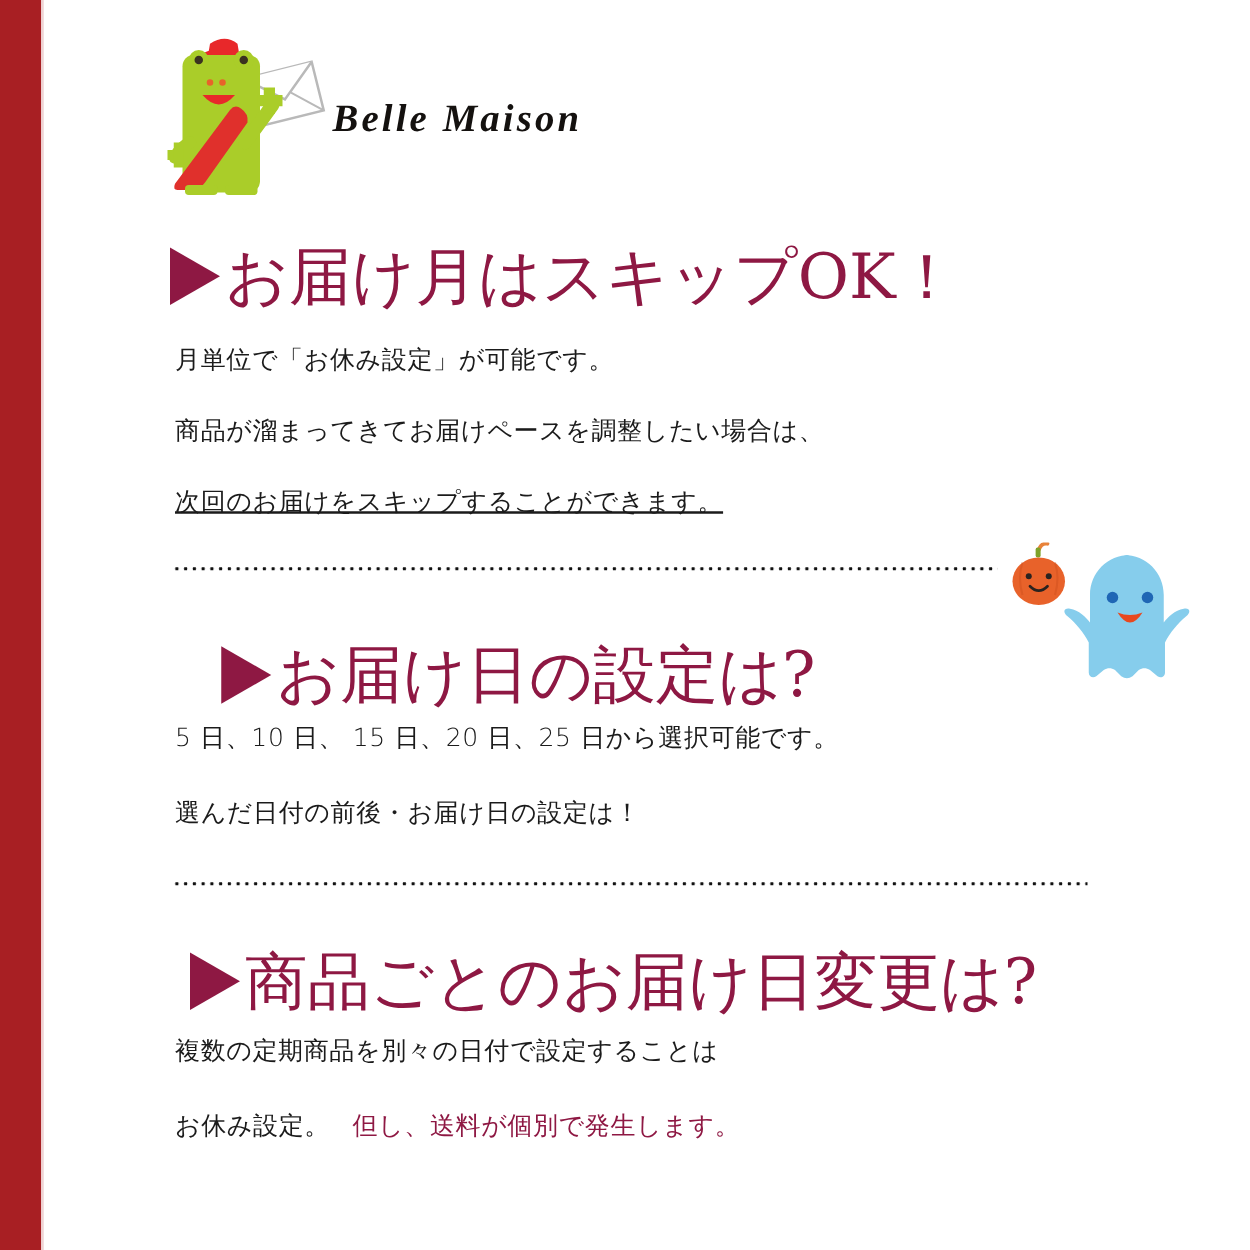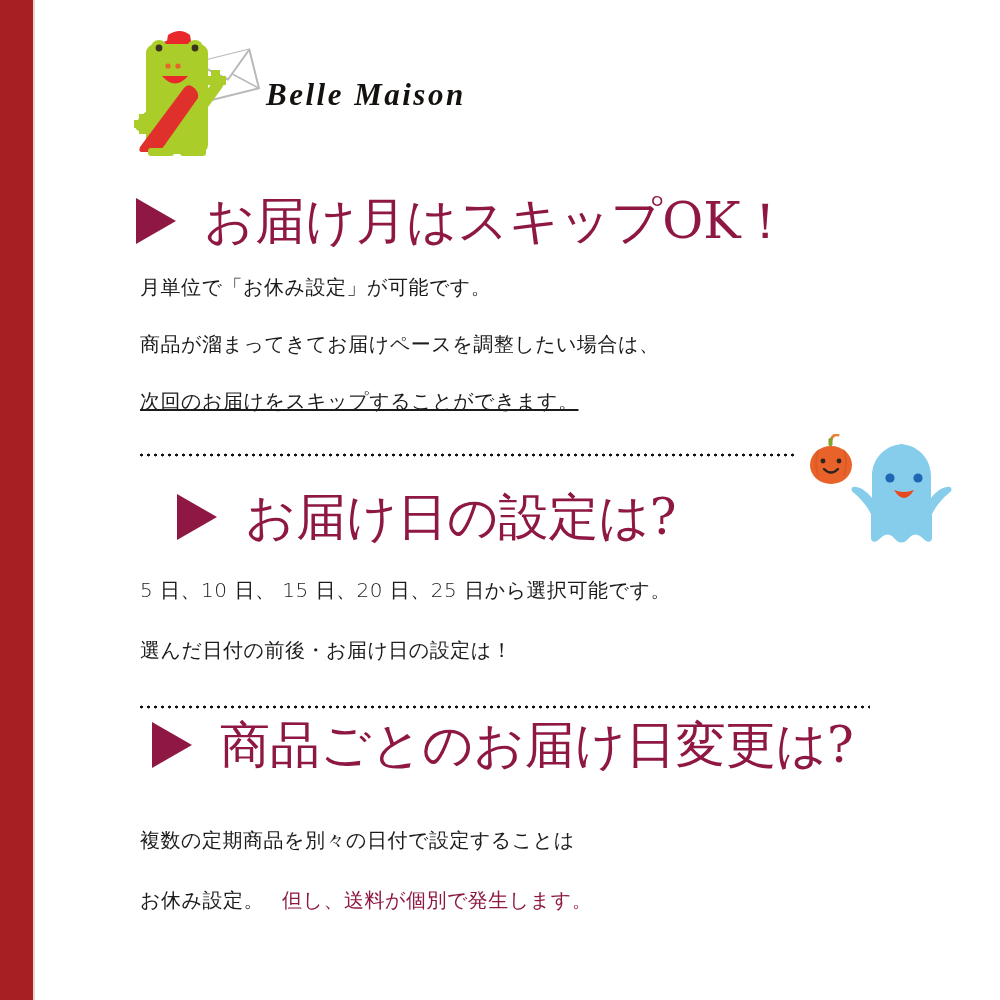--- a/index.html
+++ b/index.html
@@ -94,21 +94,21 @@
   .heading .tri {
     display: inline-block;
     width: 0;
     height: 0;
     border-top: 23px solid transparent;
     border-bottom: 23px solid transparent;
     border-left: 40px solid #8e1843;
     vertical-align: -6px;
     margin-right: 4px;
   }
-  .heading .htext { display: inline-block; margin-left: 24px; }
+  .heading .htext { display: inline-block; }
 
   .body-line {
     position: absolute;
     left: 140px;
     font-family: "DejaVu Sans", "Liberation Sans", sans-serif;
     font-weight: 300;
     font-size: 20px;
     line-height: 1;
     color: #1b1b1b;
     white-space: nowrap;
@@ -232,30 +232,30 @@
                c-7 1 -13 7 -16 11
                l0 -22
                c0 -18 -14 -32 -32 -32 z" fill="#86cdec"></path>
       <circle cx="42" cy="38" r="4.6" fill="#1f66b5"></circle>
       <circle cx="70" cy="38" r="4.6" fill="#1f66b5"></circle>
       <path d="M46 50 q10 16 20 0 q-10 4 -20 0 z" fill="#e8481f"></path>
     </svg>
   </div>
 
   <div class="section">
-    <div class="heading" style="top:492px;padding-left:41px;">
+    <div class="heading" style="top:515px;padding-left:41px;">
       <span class="tri"></span><span class="htext">お届け日の設定は?</span>
     </div>
     <div class="body-line" style="top:580px;">5 日、10 日、 15 日、20 日、25 日から選択可能です。</div>
     <div class="body-line" style="top:640px;">選んだ日付の前後・お届け日の設定は！</div>
   </div>
 
   <div class="divider" style="left:138px; top:705px; width:732px;"></div>
 
   <div class="section">
-    <div class="heading" style="top:720px;padding-left:16px;">
+    <div class="heading" style="top:760px;padding-left:16px;">
       <span class="tri"></span><span class="htext">商品ごとのお届け日変更は?</span>
     </div>
     <div class="body-line" style="top:830px;">複数の定期商品を別々の日付で設定することは</div>
     <div class="body-line" style="top:890px;"><span>お休み設定。</span><span class="accent">但し、送料が個別で発生します。</span></div>
   </div>
 
 </div>
 
 </body></html>

